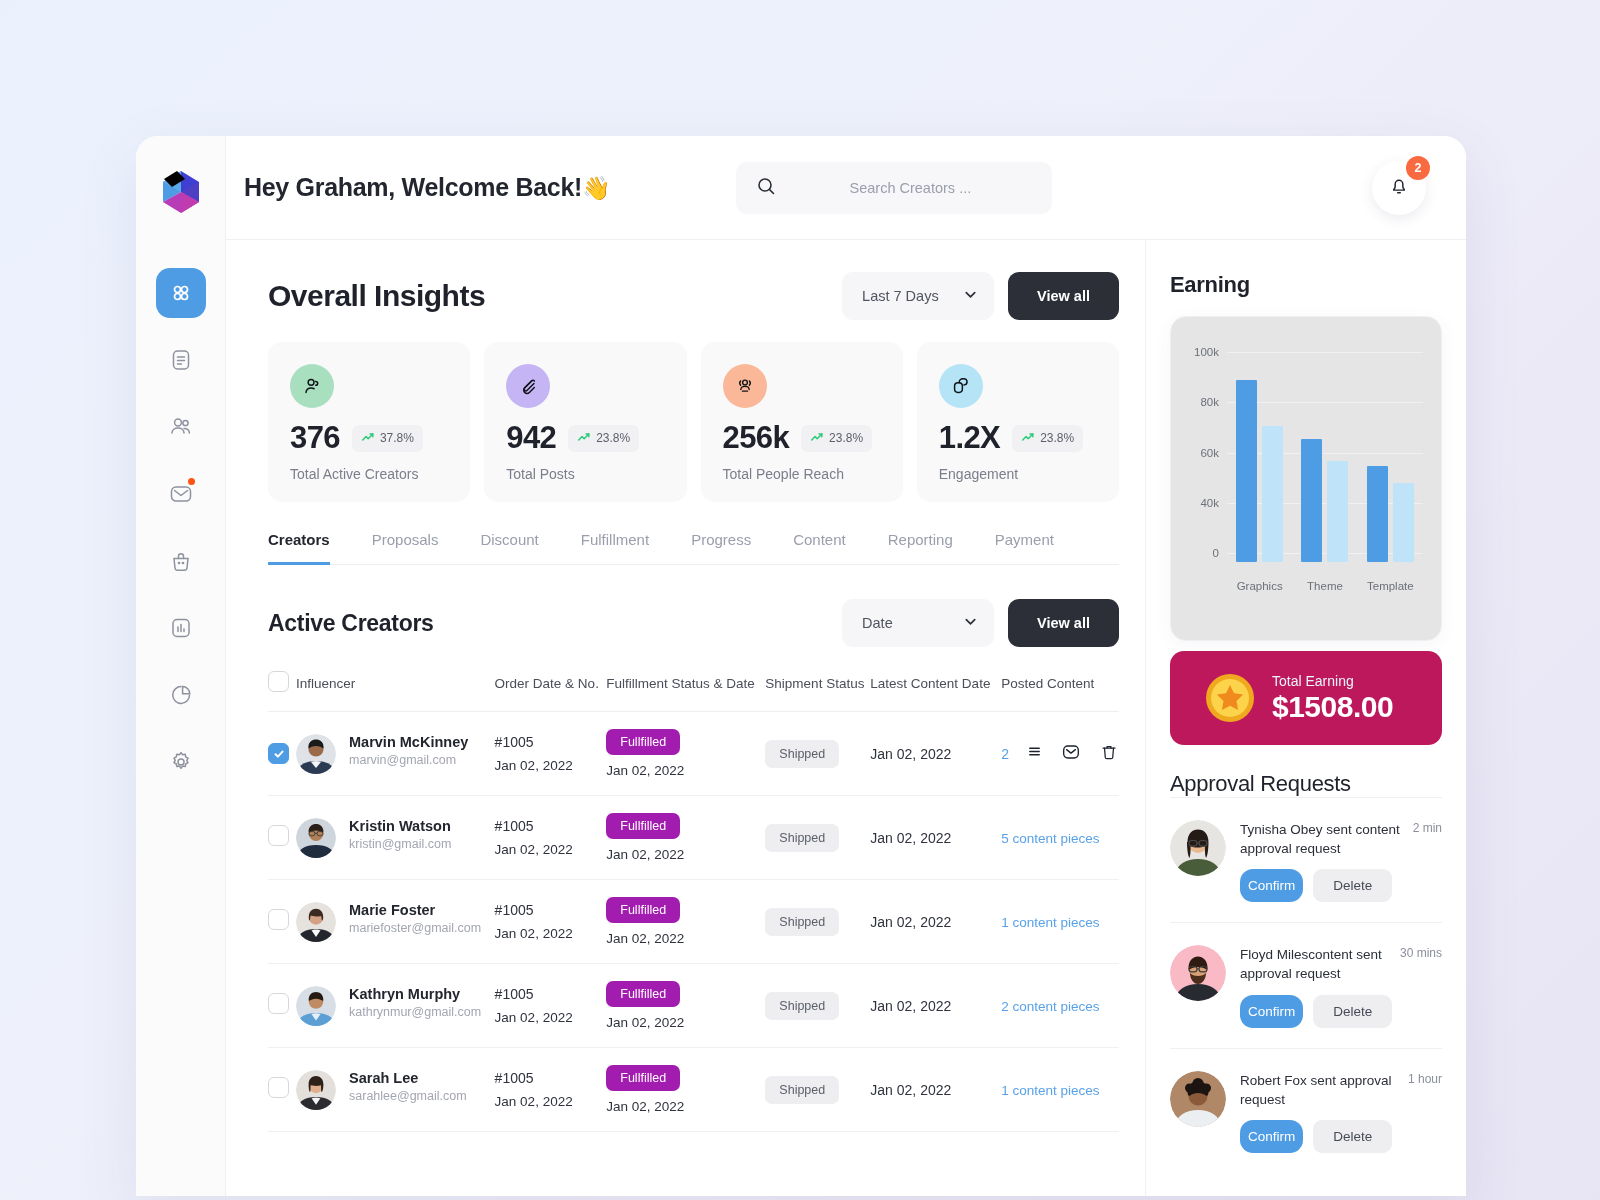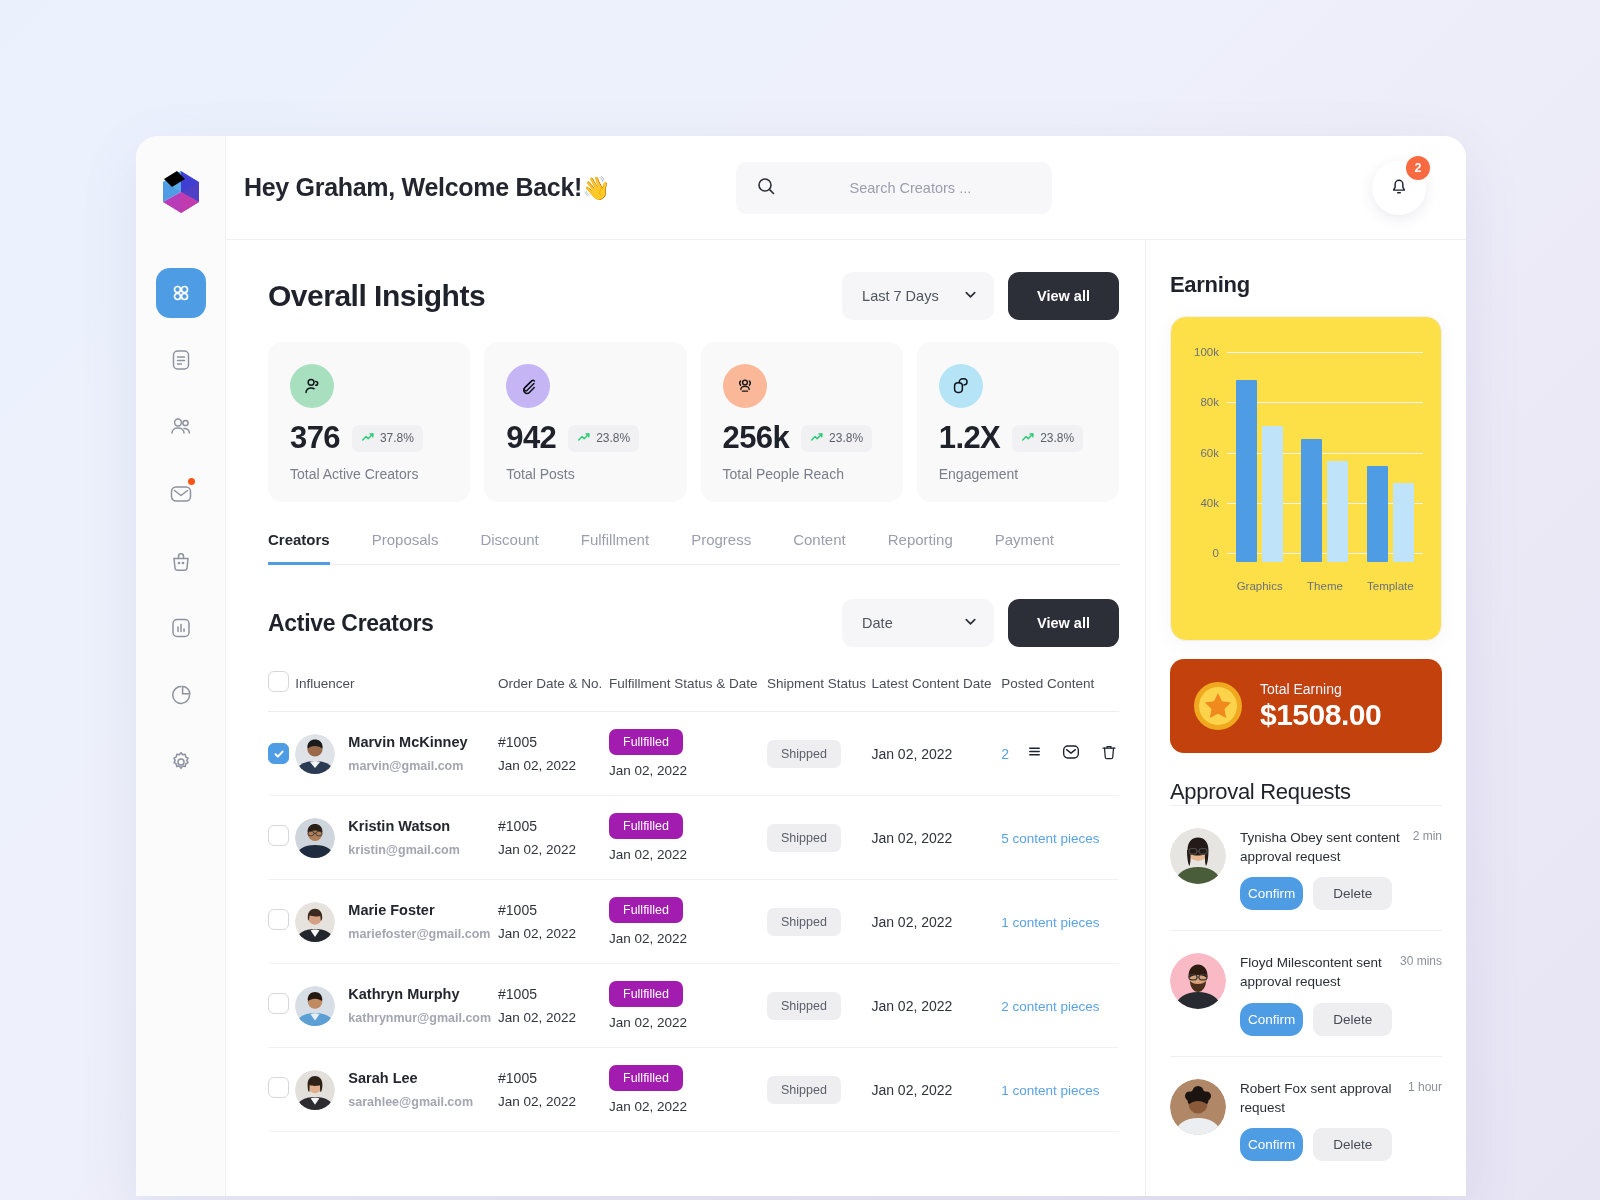--- a/index.html
+++ b/index.html
@@ -158,40 +158,40 @@
   .cb {
     width: 21px; height: 21px; border-radius: 6px;
     border: 1.6px solid #d6d7dd; background: #fff;
     display: inline-flex; align-items: center; justify-content: center;
     cursor: pointer;
   }
   .cb.checked { background: #4e9ce4; border-color: #4e9ce4; }
   .inf { display: flex; align-items: flex-start; gap: 13px; }
   .av { width: 40px; height: 40px; border-radius: 50%; flex: 0 0 40px; overflow: hidden; }
   .inf-name { font-size: 14.5px; font-weight: 700; color: #23262f; }
-  .inf-mail { font-size: 12.5px; color: #a3a6b2; margin-top: 9px; font-weight: bold; }
+  .inf-mail { font-size: 12.5px; color: #a3a6b2; margin-top: 3px; }
   .cell-a { font-size: 14px; color: #2f333d; }
   .cell-b { font-size: 13.5px; color: #2f333d; margin-top: 8px; }
   .pill-green {
     display: inline-block; background: #a21caf; color: #fff;
     font-size: 12.5px; font-weight: 500; padding: 6px 14px; border-radius: 7px;
   }
   .pill-gray {
     display: inline-block; background: #eeeef1; color: #5c606b;
     font-size: 12.5px; padding: 7px 14px; border-radius: 7px;
   }
   .link-blue { font-size: 13.5px; color: #5aa2e8; cursor: pointer; }
   .acts { display: flex; align-items: center; gap: 17px; }
   .act-num { font-size: 14px; color: #5aa2e8; cursor: pointer; }
 
   
   .rail { width: 320px; flex: 0 0 320px; padding: 32px 24px 0 24px; overflow: hidden; }
   .rail-title { font-size: 22px; font-weight: 700; color: #1f222b; letter-spacing: -0.3px; }
   .chart-card {
-    margin-top: 18px; height: 325px; background: #fde047;
+    margin-top: 18px; height: 325px; background: #e5e5e5;
     border: 1px solid #f0f0f3; border-radius: 16px;
     box-shadow: 0 4px 18px rgba(80,80,130,0.05);
     padding: 26px 18px 14px 10px;
   }
   .chart { position: relative; height: 255px; }
   .yaxis {
     position: absolute; left: 0; top: 0; bottom: 36px; width: 44px;
   }
   .ytick {
     position: absolute; right: 6px; transform: translateY(-50%);
@@ -201,23 +201,23 @@
   .gline { position: absolute; left: 0; right: 0; height: 1px; background: #f1f1f4; }
   .bars { position: absolute; left: 0; right: 0; bottom: 0; top: 0; display: flex; }
   .grp { flex: 1; display: flex; align-items: flex-end; justify-content: center; gap: 5px; }
   .bar { width: 21px; border-radius: 1px; }
   .bar.dark { background: #4e9ce4; }
   .bar.light { background: #bfe4fa; }
   .xlabels { position: absolute; left: 46px; right: 0; bottom: 6px; display: flex; }
   .xlabel { flex: 1; text-align: center; font-size: 11.5px; color: #6c707b; }
 
   .earn-card {
-    margin-top: 18px; height: 94px; background: #c2410c;
+    margin-top: 10px; height: 94px; background: #be185d;
     border-radius: 14px; display: flex; align-items: center; gap: 16px;
-    padding: 0 22px;
+    padding: 0 34px;
   }
   .coin { width: 52px; height: 52px; flex: 0 0 52px; }
   .earn-lbl { font-size: 14px; color: #eaf4ff; }
   .earn-val { font-size: 30px; font-weight: 700; color: #fff; letter-spacing: -0.5px; margin-top: 1px; }
 
   .appr-title { margin-top: 26px; font-size: 22px; font-weight: 400; color: #1f222b; letter-spacing: -0.3px; }
   .appr-item {
     display: flex; gap: 14px; padding: 22px 0 20px 0;
     border-top: 1px solid #f0f0f3;
   }

